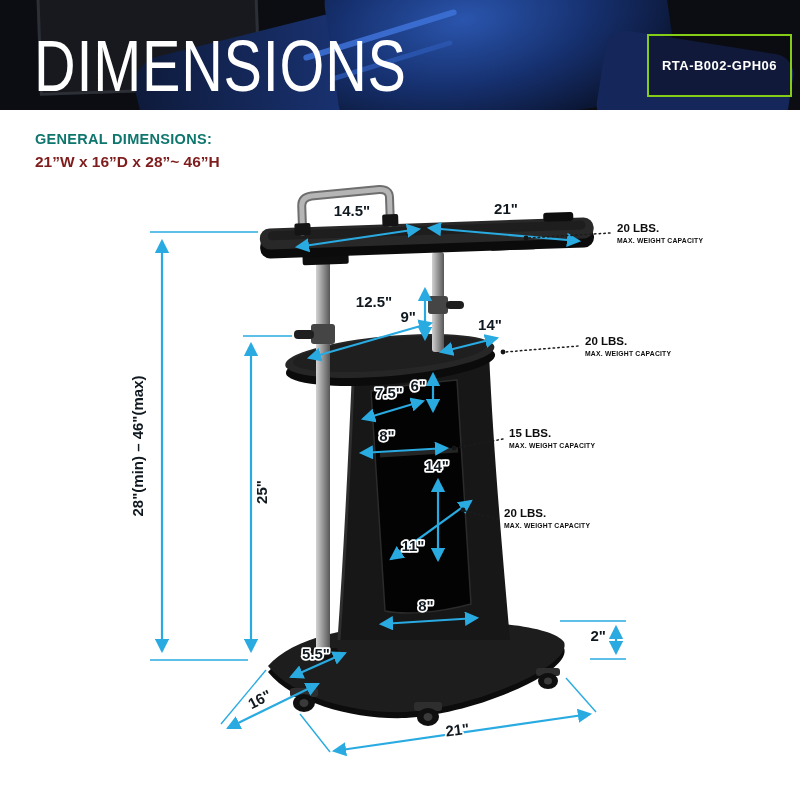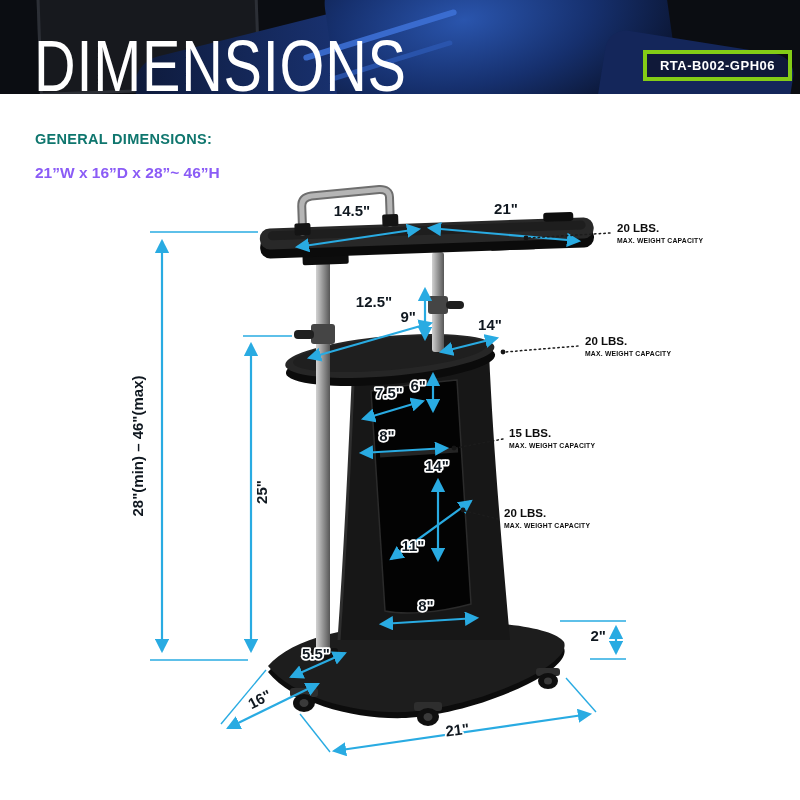--- a/index.html
+++ b/index.html
@@ -1,33 +1,33 @@
 <!DOCTYPE html>
 <html><head>
 <meta charset="utf-8">
 <style>
   html,body{margin:0;padding:0;background:#fff;font-family:"Liberation Sans",sans-serif;}
   .page{position:relative;width:800px;height:800px;background:#fff;overflow:hidden;}
 
   
-  .hero{position:absolute;top:0;left:0;width:800px;height:94px;background:#0b0d12;overflow:hidden;z-index:2;}
+  .hero{position:absolute;top:0;left:0;width:800px;height:110px;background:#0b0d12;overflow:hidden;z-index:2;}
   .hero-bg div{position:absolute;}
   .bg-monitor{left:38px;top:-14px;width:215px;height:100px;background:#17191e;border:3px solid #2c2f36;transform:rotate(-2deg);}
   .bg-chair-seat{left:140px;top:28px;width:280px;height:130px;background:linear-gradient(100deg,#0e1a3a,#1d3b86);transform:rotate(-14deg);border-radius:30px;}
   .bg-chair-back{left:330px;top:-55px;width:340px;height:175px;background:radial-gradient(ellipse at 40% 40%, #2a55ad 0%, #16306e 45%, #0a1430 82%);transform:rotate(-8deg);border-radius:40px;}
   .bg-chair-arm{right:10px;top:42px;width:190px;height:95px;background:#14265a;transform:rotate(9deg);border-radius:20px;}
   .bg-streak1{left:300px;top:32px;width:160px;height:6px;background:#3e72d8;transform:rotate(-17deg);opacity:.85;border-radius:3px;}
   .bg-streak2{left:330px;top:58px;width:125px;height:5px;background:#2c57b0;transform:rotate(-17deg);opacity:.85;border-radius:3px;}
   .hero h1{position:absolute;left:34px;top:30px;margin:0;color:#fff;font-size:72px;font-weight:300;letter-spacing:1px;line-height:1;transform:scaleX(.8);transform-origin:left center;white-space:nowrap;z-index:3;}
-  .model-badge{position:absolute;right:8px;bottom:13px;border:4px solid #84cc16;color:#fff;font-size:13px;font-weight:700;letter-spacing:.5px;padding:4px 13px;background:rgba(10,12,18,.45);z-index:3;}
+  .model-badge{position:absolute;right:8px;bottom:13px;border:2px solid #84cc16;color:#fff;font-size:13px;font-weight:700;letter-spacing:.5px;padding:22px 13px;background:rgba(10,12,18,.45);z-index:3;}
 
   
   .gen-dims{position:absolute;left:35px;top:131px;z-index:1;}
   .gen-label{color:#0f766e;font-weight:700;font-size:14.5px;letter-spacing:.3px;}
-  .gen-value{color:#8b5cf6;font-weight:700;font-size:15.5px;margin-top:17px;}
+  .gen-value{color:#7f1d1d;font-weight:700;font-size:15.5px;margin-top:6px;}
 
   
   .diagram{position:absolute;left:0;top:0;z-index:0;}
   .dl{stroke:#29ABE2;stroke-width:2.2;fill:none;marker-start:url(#ah);marker-end:url(#ah);}
   .ext{stroke:#29ABE2;stroke-width:1.4;fill:none;}
   .leader{stroke:#1c1c1c;stroke-width:1.5;stroke-dasharray:1.5 3.2;fill:none;stroke-linecap:round;}
   .dot{fill:#151515;}
   .dt{font-family:"Liberation Sans",sans-serif;font-size:15px;font-weight:700;fill:#101820;paint-order:stroke;stroke:#ffffff;stroke-width:3.5px;stroke-linejoin:round;}
   .wv{font-family:"Liberation Sans",sans-serif;font-size:11.5px;font-weight:700;fill:#0d0d0d;}
   .ws{font-family:"Liberation Sans",sans-serif;font-size:6.8px;font-weight:700;fill:#0d0d0d;letter-spacing:.2px;}

